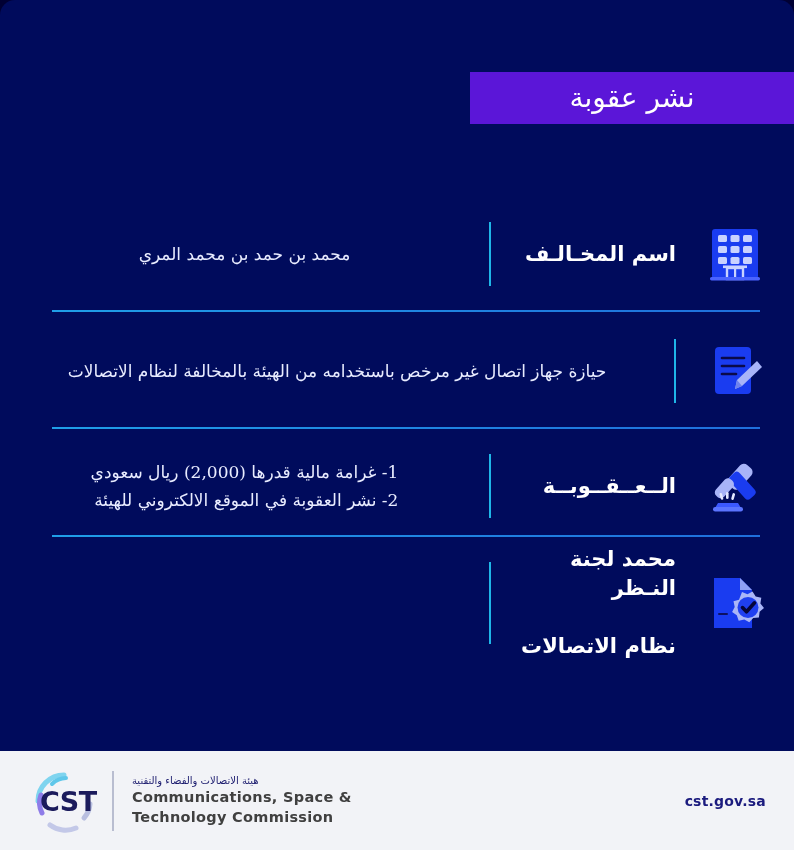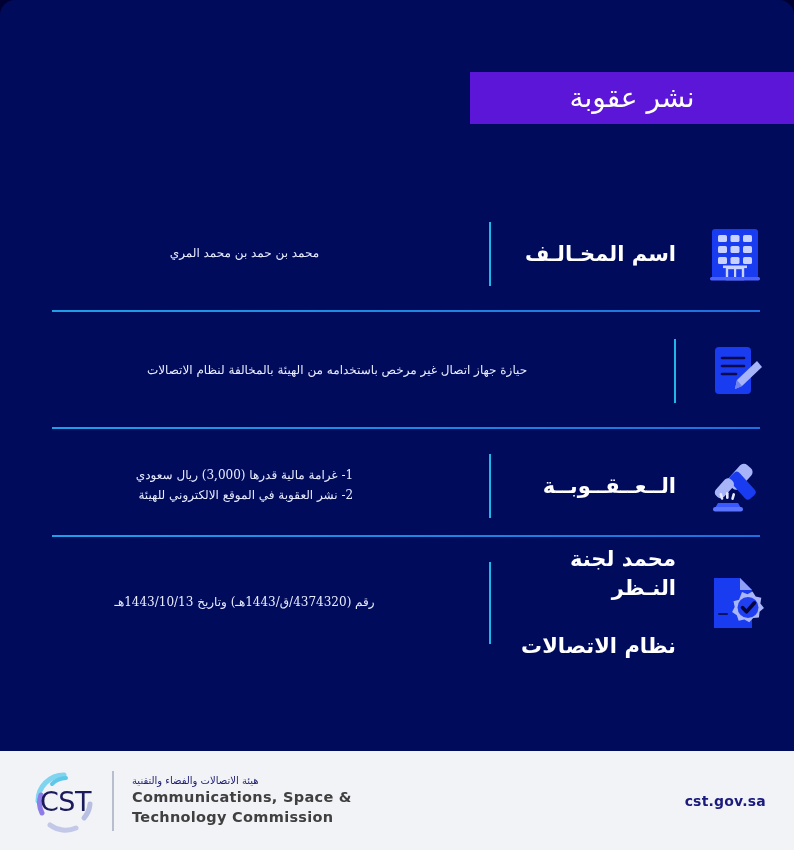--- a/index.html
+++ b/index.html
@@ -99,21 +99,21 @@
     flex:1 1 auto;
     order:4;
     display:flex;
     align-items:center;
     justify-content:center;
     padding:0 26px;
     box-sizing:border-box;
   }
   .value-text{
     color:#e8ecff;
-    font-size:12px;
+    font-size:17px;
     line-height:1.65;
     text-align:center;
     font-family:"DejaVu Serif","Liberation Serif",serif;
   }
   .value-text.lines{text-align:right;display:inline-block;}
   .hr{
     position:absolute;
     left:52px;right:34px;
     height:2px;
     background:#1f7fe0;
@@ -141,21 +141,21 @@
   .cst-mark{
     position:relative;
     width:74px;height:66px;
     margin-left:30px;
     flex:0 0 auto;
   }
   .cst-mark .cst-text{
     position:absolute;
     left:10px;top:18px;
     font-size:27px;
-    font-weight:400;
+    font-weight:700;
     color:#1b1b5c;
     letter-spacing:-0.5px;
     font-family:"DejaVu Sans","Liberation Sans",sans-serif;
   }
   .vrule{
     width:2px;
     height:60px;
     background:#b9bdd0;
     margin:0 18px 0 8px;
     flex:0 0 auto;
@@ -274,21 +274,21 @@
           <path d="M12 46 h20 l3 5 H9 Z" fill="#3b58ff"></path>
           <rect x="7" y="50" width="30" height="4.4" rx="2.2" fill="#5b74ff"></rect>
         </svg>
       </div>
       <div class="label-cell">
         <span class="label-text stretched">الــعــقــوبــة</span>
       </div>
       <div class="divider-v"></div>
       <div class="value-cell">
         <span class="value-text lines">
-          <span>1- غرامة مالية قدرها (3,000) ريال سعودي</span><br>
+          <span>1- غرامة مالية قدرها (2,000) ريال سعودي</span><br>
           <span>2- نشر العقوبة في الموقع الالكتروني للهيئة</span>
         </span>
       </div>
     </div>
 
     <div class="hr hr-3"></div>
 
     <div class="row row-r4">
       <div class="icon-cell">
         <svg width="62" height="62" viewBox="0 0 62 62">
@@ -303,23 +303,20 @@
         </svg>
       </div>
       <div class="label-cell">
         <span class="label-text">
           <span>محمد لجنة النـظر</span><br>
           <br>
           <span>نظام الاتصالات</span>
         </span>
       </div>
       <div class="divider-v"></div>
-      <div class="value-cell">
-        <span class="value-text">رقم (4374320/ق/1443هـ) وتاريخ 1443/10/13هـ</span>
-      </div>
     </div>
 
   </div>
 
   <div class="footer">
     <div class="footer-inner">
       <div class="cst-mark">
         <svg width="74" height="66" viewBox="0 0 74 66">
           <path d="M8 33 a26 26 0 0 1 26-26" fill="none" stroke="#7fd4ef" stroke-width="5" stroke-linecap="round"></path>
           <path d="M12 45 a22 22 0 0 1 -1-18" fill="none" stroke="#8e7ce8" stroke-width="5" stroke-linecap="round"></path>

